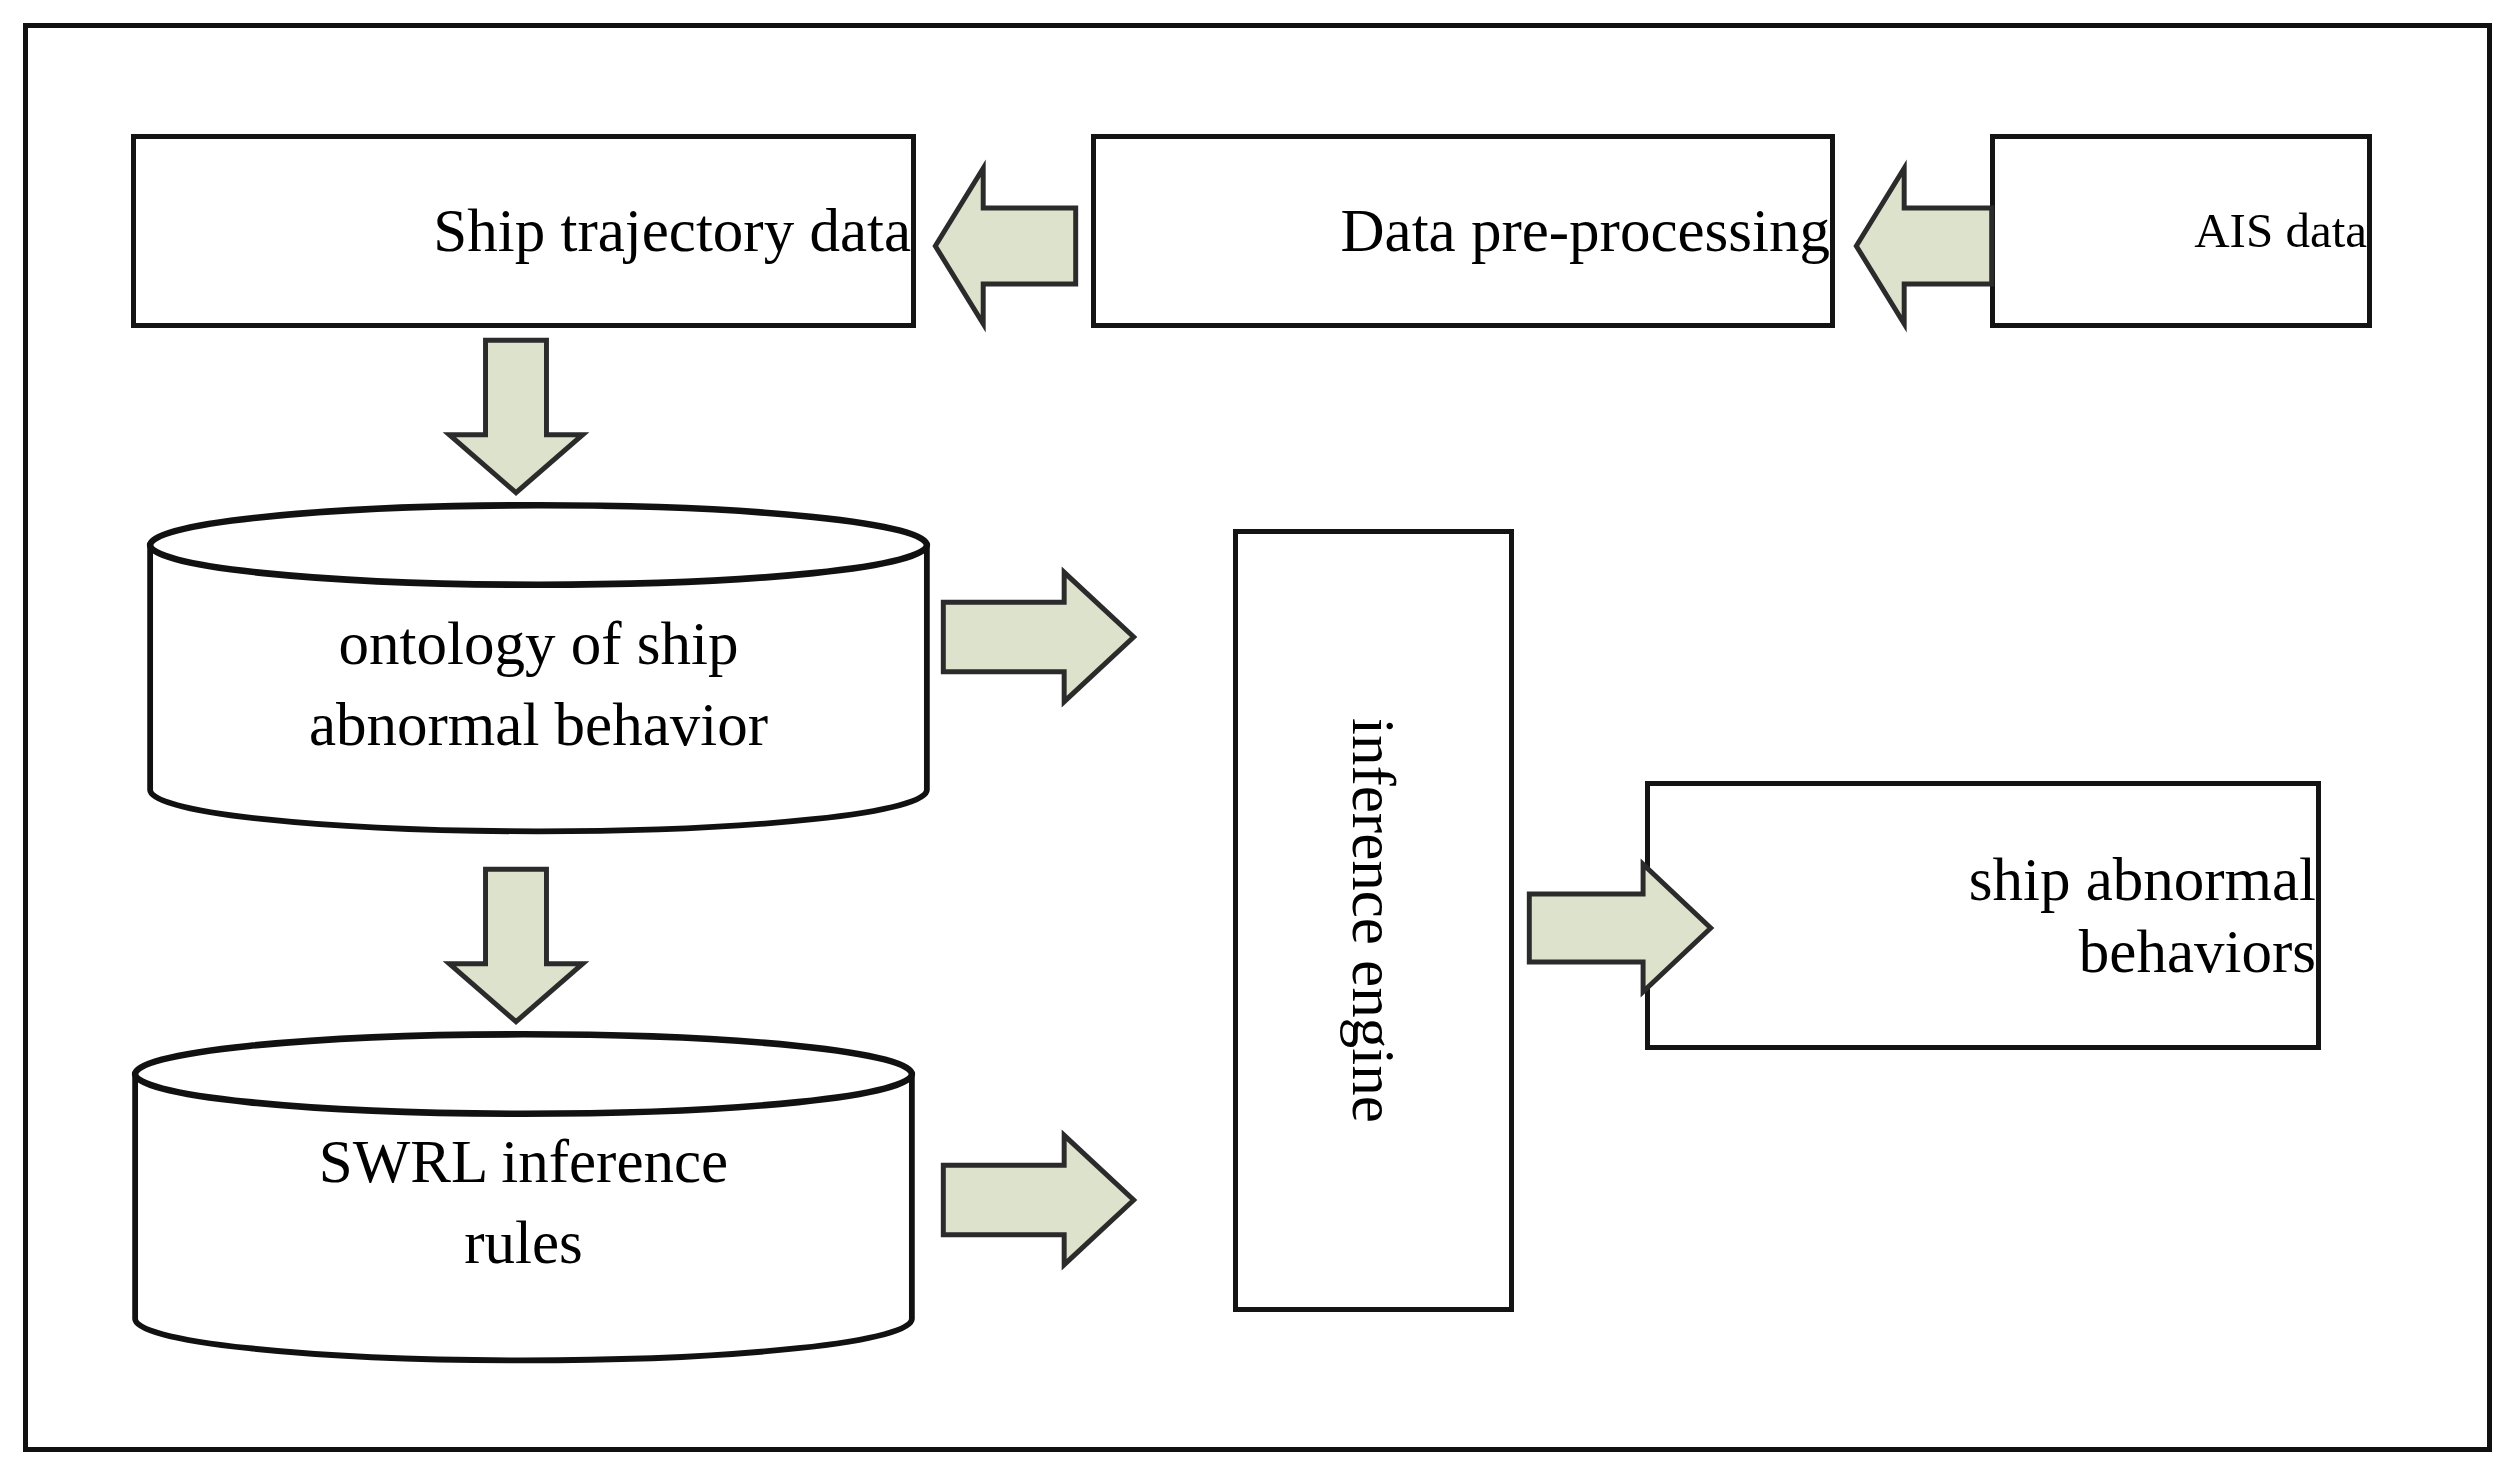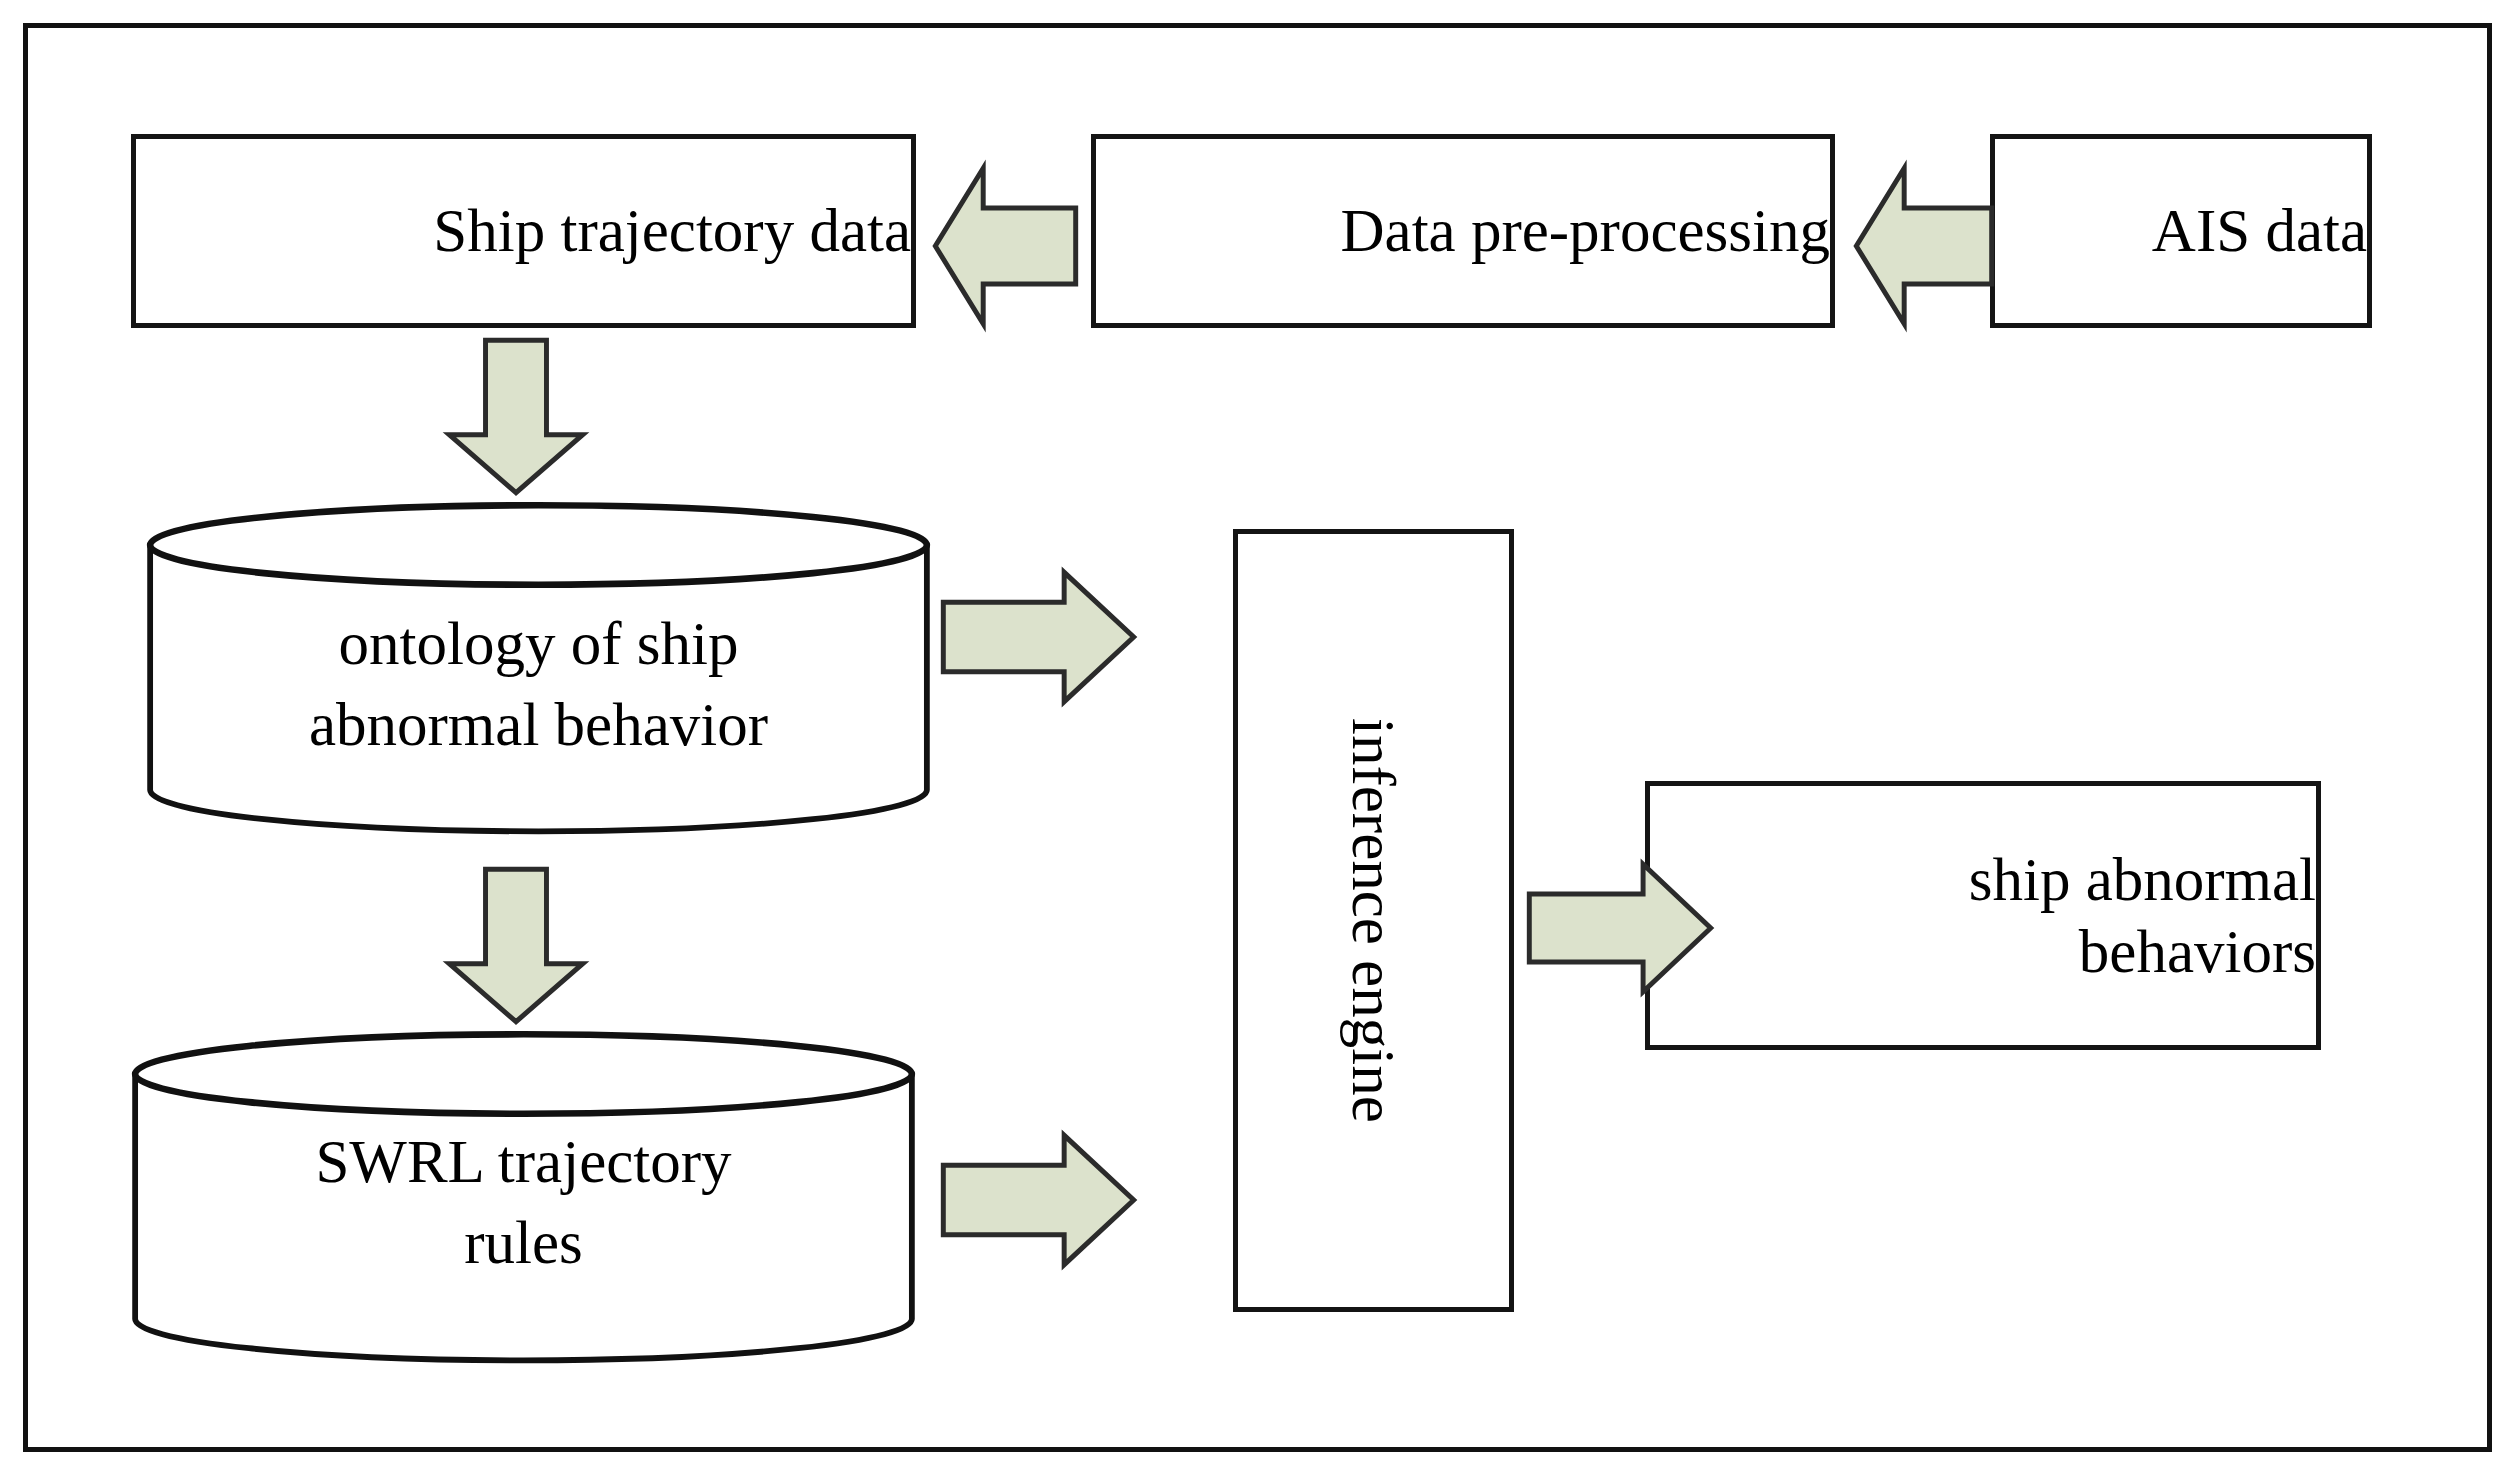--- a/index.html
+++ b/index.html
@@ -43,21 +43,21 @@
   }
   .box-label {
     display: block;
     width: 100%;
     white-space: pre-line;
     font-family: "Liberation Serif", "DejaVu Serif", serif;
   }
 
   #box-ship-trajectory { left: 131px;  top: 134px;  width: 785px;  height: 194px; font-size: 61px; }
   #box-preprocessing   { left: 1091px; top: 134px;  width: 744px;  height: 194px; font-size: 61px; }
-  #box-ais             { left: 1990px; top: 134px;  width: 382px;  height: 194px; font-size: 61px; }
+  #box-ais             { left: 1990px; top: 134px;  width: 382px;  height: 194px; font-size: 49px; }
   #box-output          { left: 1645px; top: 781px;  width: 676px;  height: 269px; font-size: 61px; }
 
   
   #box-inference-engine {
     left: 1233px;
     top: 529px;
     width: 281px;
     height: 783px;
     font-size: 61px;
   }
@@ -140,21 +140,21 @@
     </svg>
     <div class="cyl-label">ontology of ship
 abnormal  behavior</div>
   </div>
 
   <div class="cylinder" id="cyl-swrl">
     <svg viewBox="0 0 950 400" preserveAspectRatio="none">
       <path d="M5,52 L5,348 A470,50 0 0 0 945,348 L945,52" fill="#ffffff" stroke="#111111" stroke-width="7"></path>
       <ellipse cx="475" cy="52" rx="470" ry="48" fill="#ffffff" stroke="#111111" stroke-width="8"></ellipse>
     </svg>
-    <div class="cyl-label">SWRL trajectory
+    <div class="cyl-label">SWRL inference
 rules</div>
   </div>
 
   <div class="box" id="box-inference-engine">
     <span class="box-label">inference engine</span>
   </div>
 
   <div class="box" id="box-output">
     <span class="box-label">ship abnormal
 behaviors</span>

